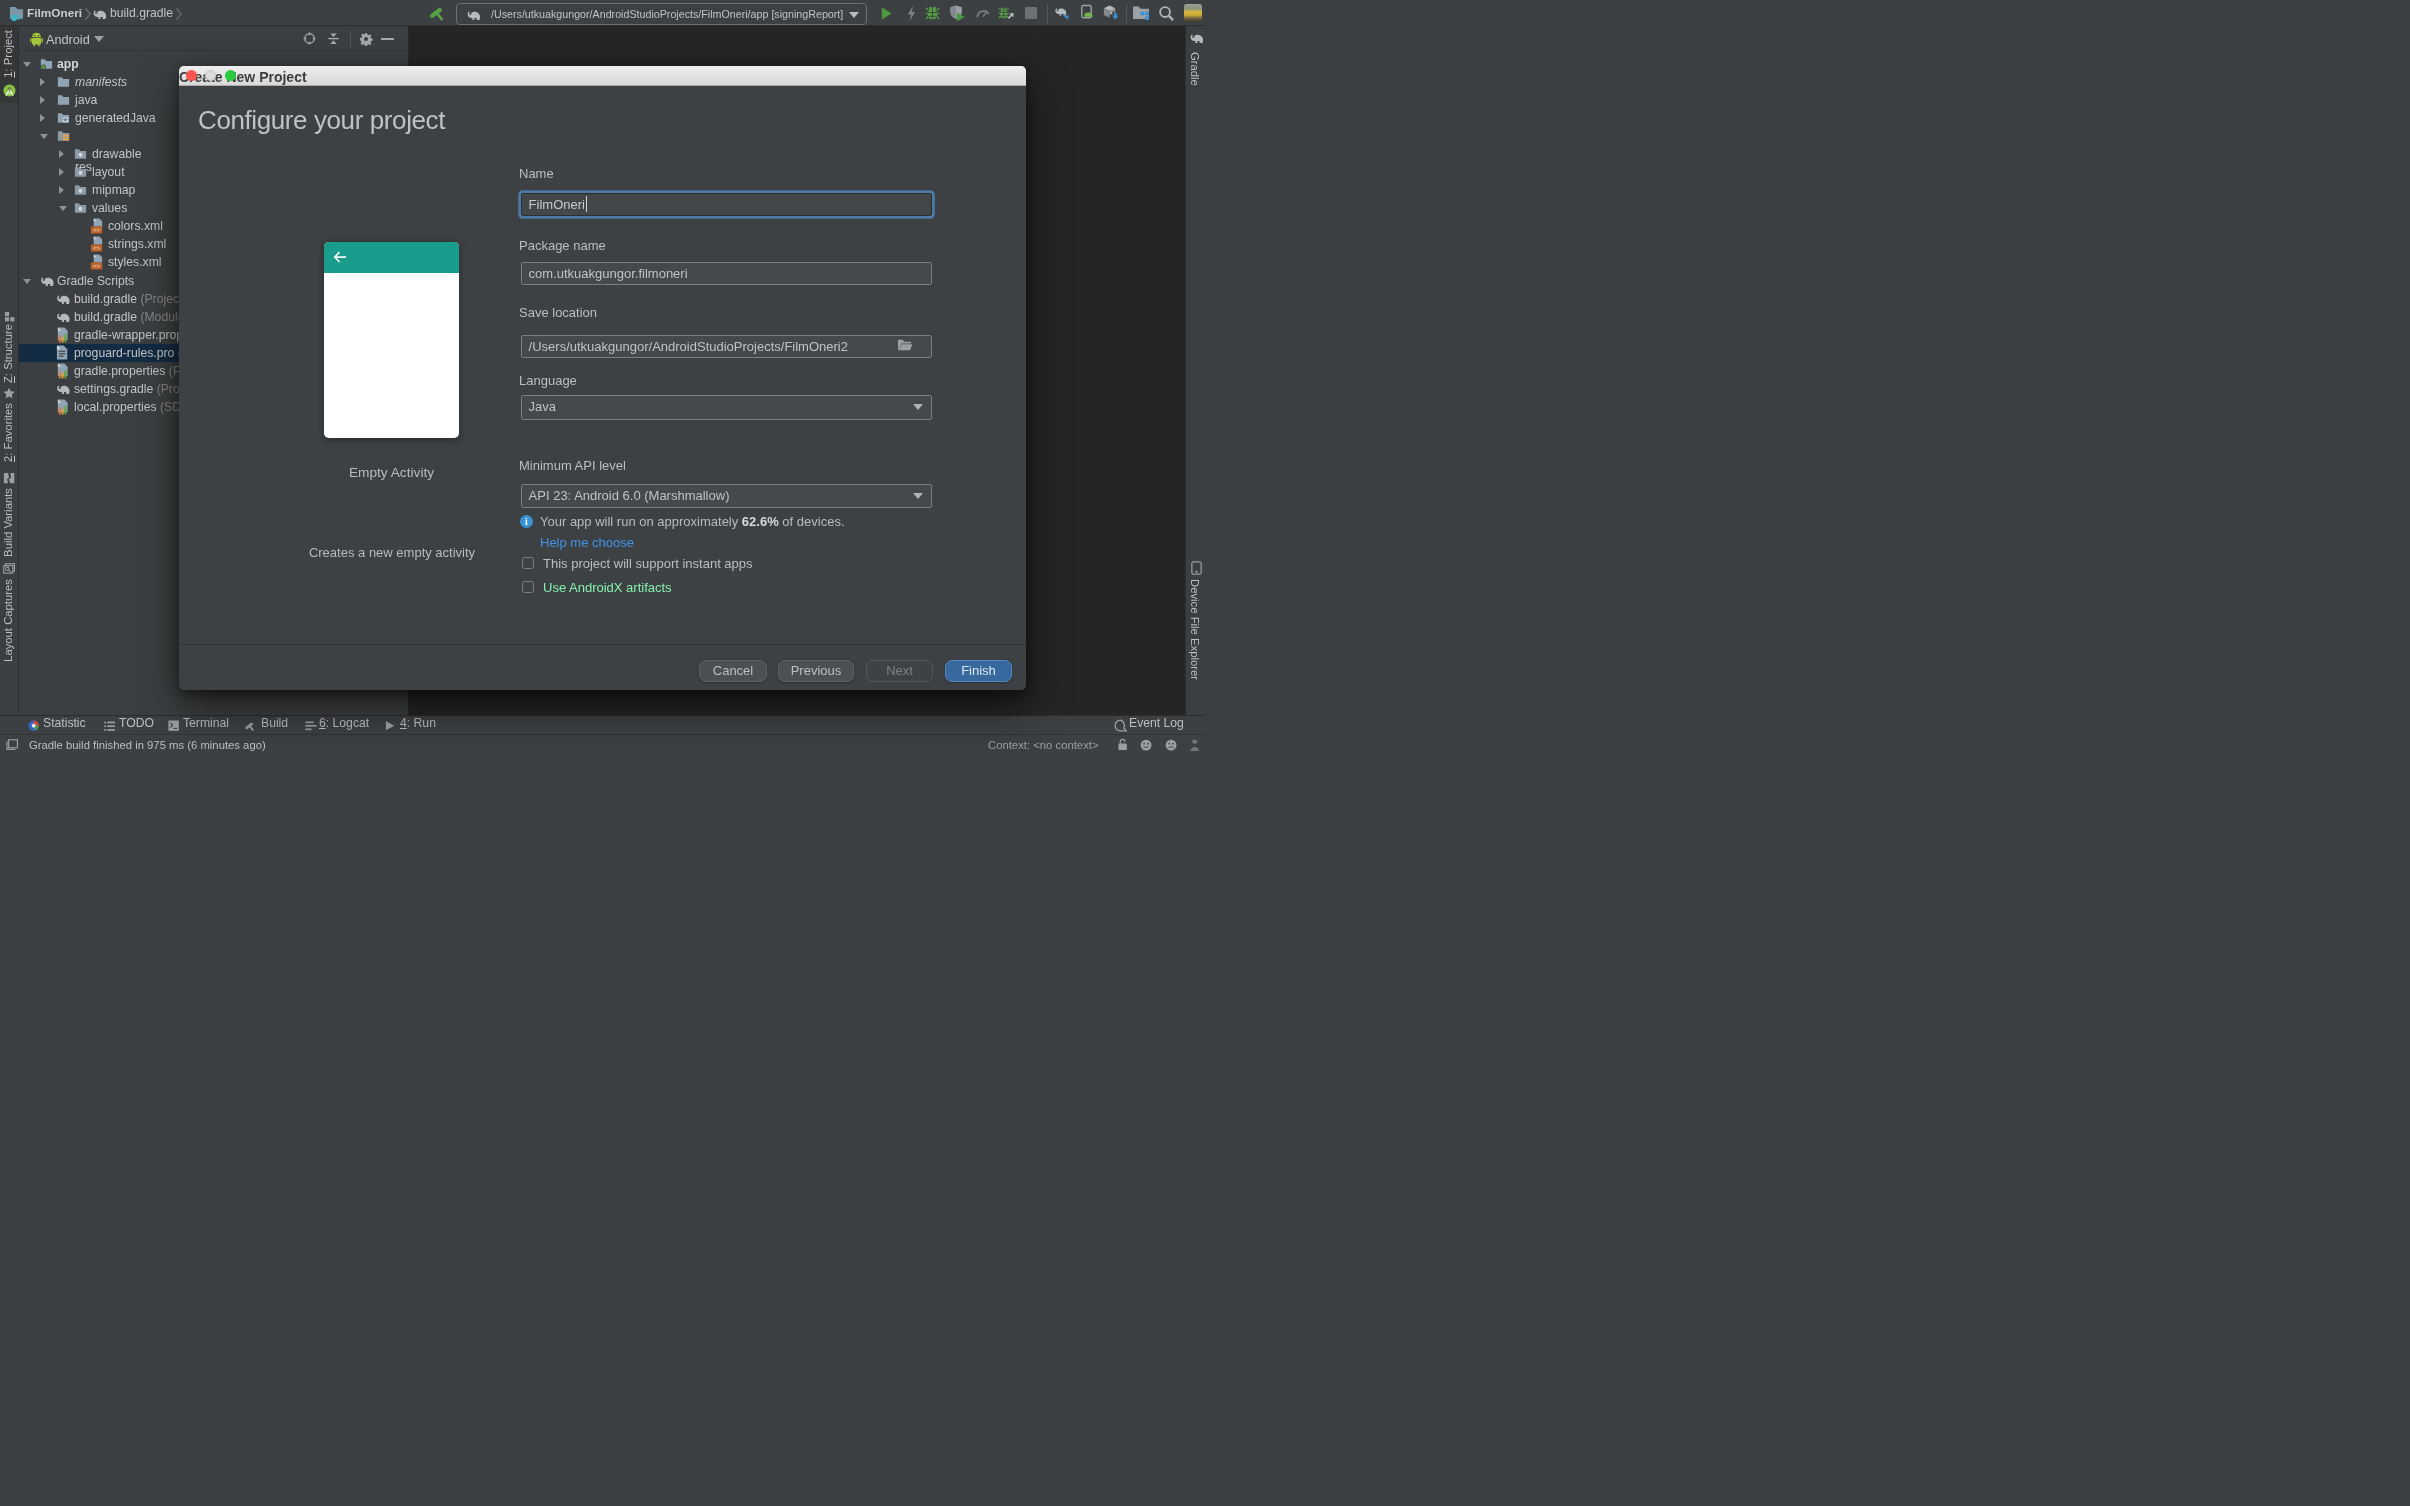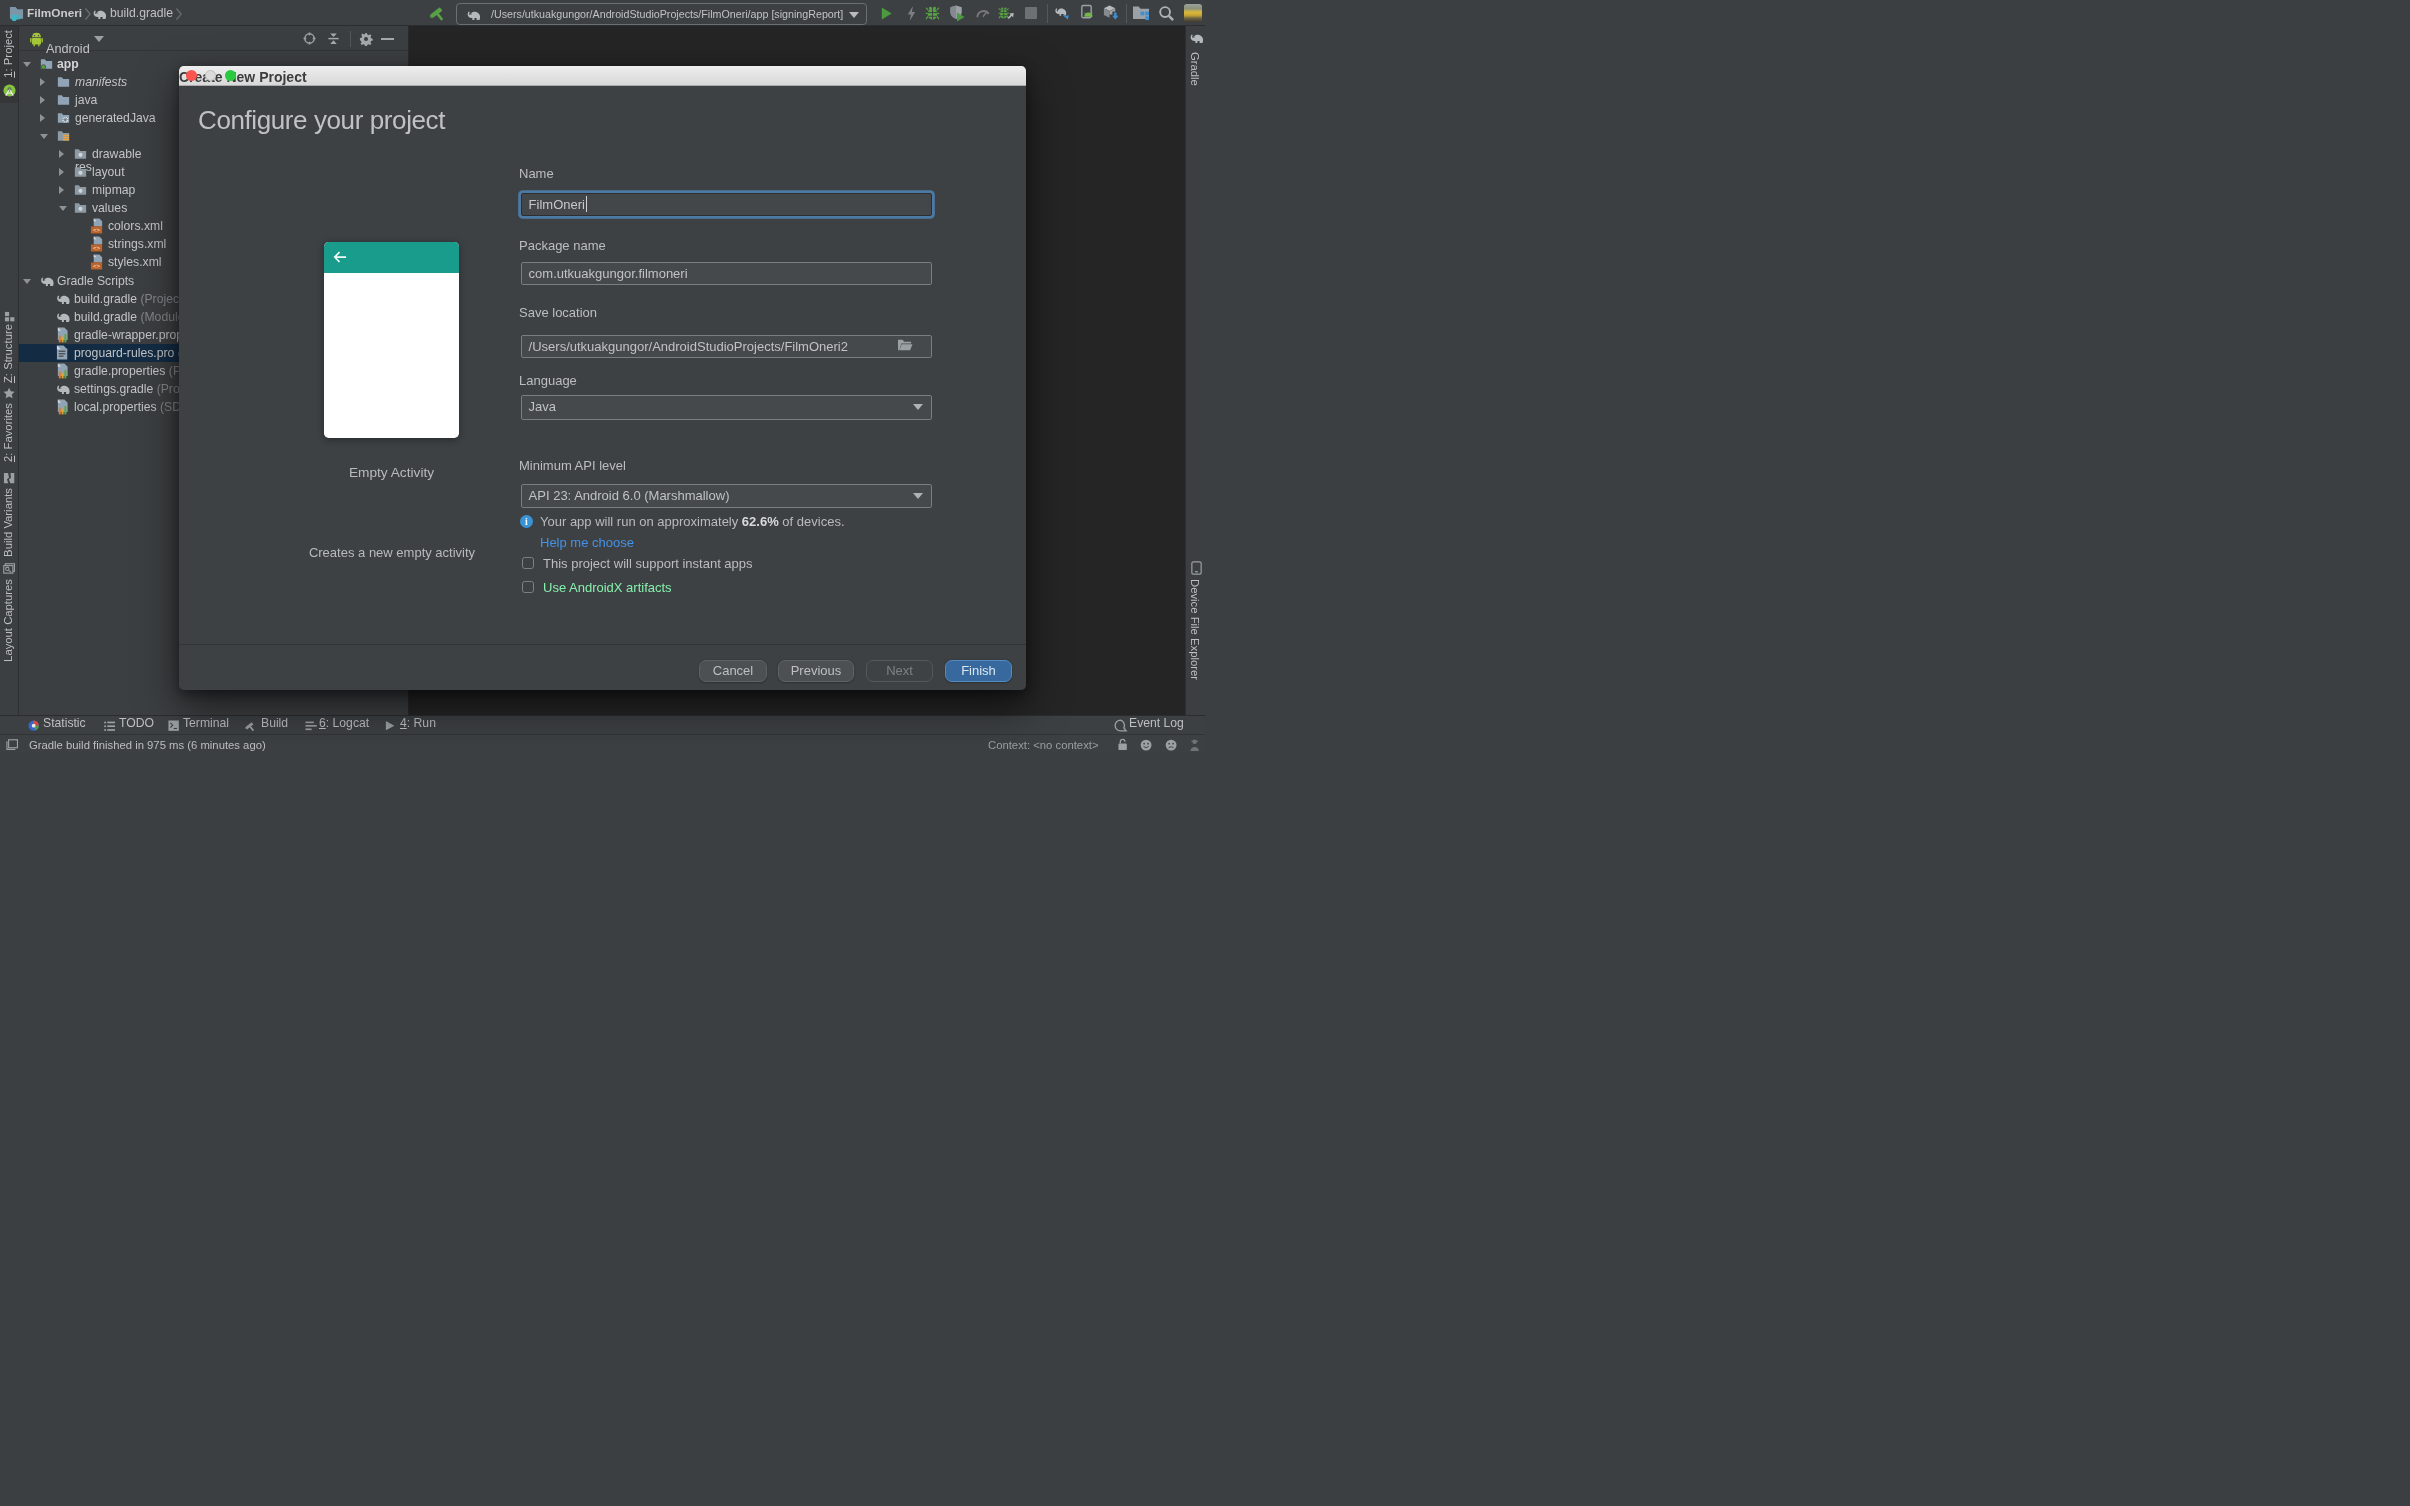--- a/index.html
+++ b/index.html
@@ -200,21 +200,21 @@
         <line x1="4.6" y1="2.6" x2="5.7" y2="4.1" stroke="#a4c639" stroke-width="1"></line>
         <line x1="11.4" y1="2.6" x2="10.3" y2="4.1" stroke="#a4c639" stroke-width="1"></line>
         <circle cx="5.9" cy="4.9" r="0.7" fill="#3c3f41"></circle>
           <circle cx="10.1" cy="4.9" r="0.7" fill="#3c3f41"></circle>
         <rect x="3.2" y="7.3" width="9.6" height="7" rx="1" fill="#a4c639"></rect>
         <rect x="1.2" y="7.3" width="1.5" height="5" rx="0.75" fill="#a4c639"></rect>
         <rect x="13.3" y="7.3" width="1.5" height="5" rx="0.75" fill="#a4c639"></rect>
         <rect x="4.8" y="13.2" width="1.5" height="3.2" rx="0.75" fill="#a4c639"></rect>
         <rect x="9.7" y="13.2" width="1.5" height="3.2" rx="0.75" fill="#a4c639"></rect>
       </svg>
-      <span class="abs" style="left:27px;top:16px;font-size:12.7px;color:#c2c4c6">Android</span>
+      <span class="abs" style="left:27px;top:7px;font-size:12.7px;color:#c2c4c6">Android</span>
       <span class="caret-dn" style="left:75px;top:10.4px;border-top-color:#9da0a2"></span>
       <svg class="abs" style="left:284px;top:6.1px" width="13" height="13" viewBox="0 0 14 14">
         <circle cx="7" cy="7" r="5" fill="none" stroke="#9fa3a5" stroke-width="1.6"></circle>
         <line x1="7" y1="0.5" x2="7" y2="3.5" stroke="#9fa3a5" stroke-width="1.6"></line>
         <line x1="7" y1="10.5" x2="7" y2="13.5" stroke="#9fa3a5" stroke-width="1.6"></line>
         <line x1="0.5" y1="7" x2="3.5" y2="7" stroke="#9fa3a5" stroke-width="1.6"></line>
         <line x1="10.5" y1="7" x2="13.5" y2="7" stroke="#9fa3a5" stroke-width="1.6"></line>
       </svg>
       <svg class="abs" style="left:308px;top:6.1px" width="13" height="13" viewBox="0 0 14 14">
         <path d="M7 5.5 L3.5 1.5 h7 Z" fill="#a6a9ab"></path>

